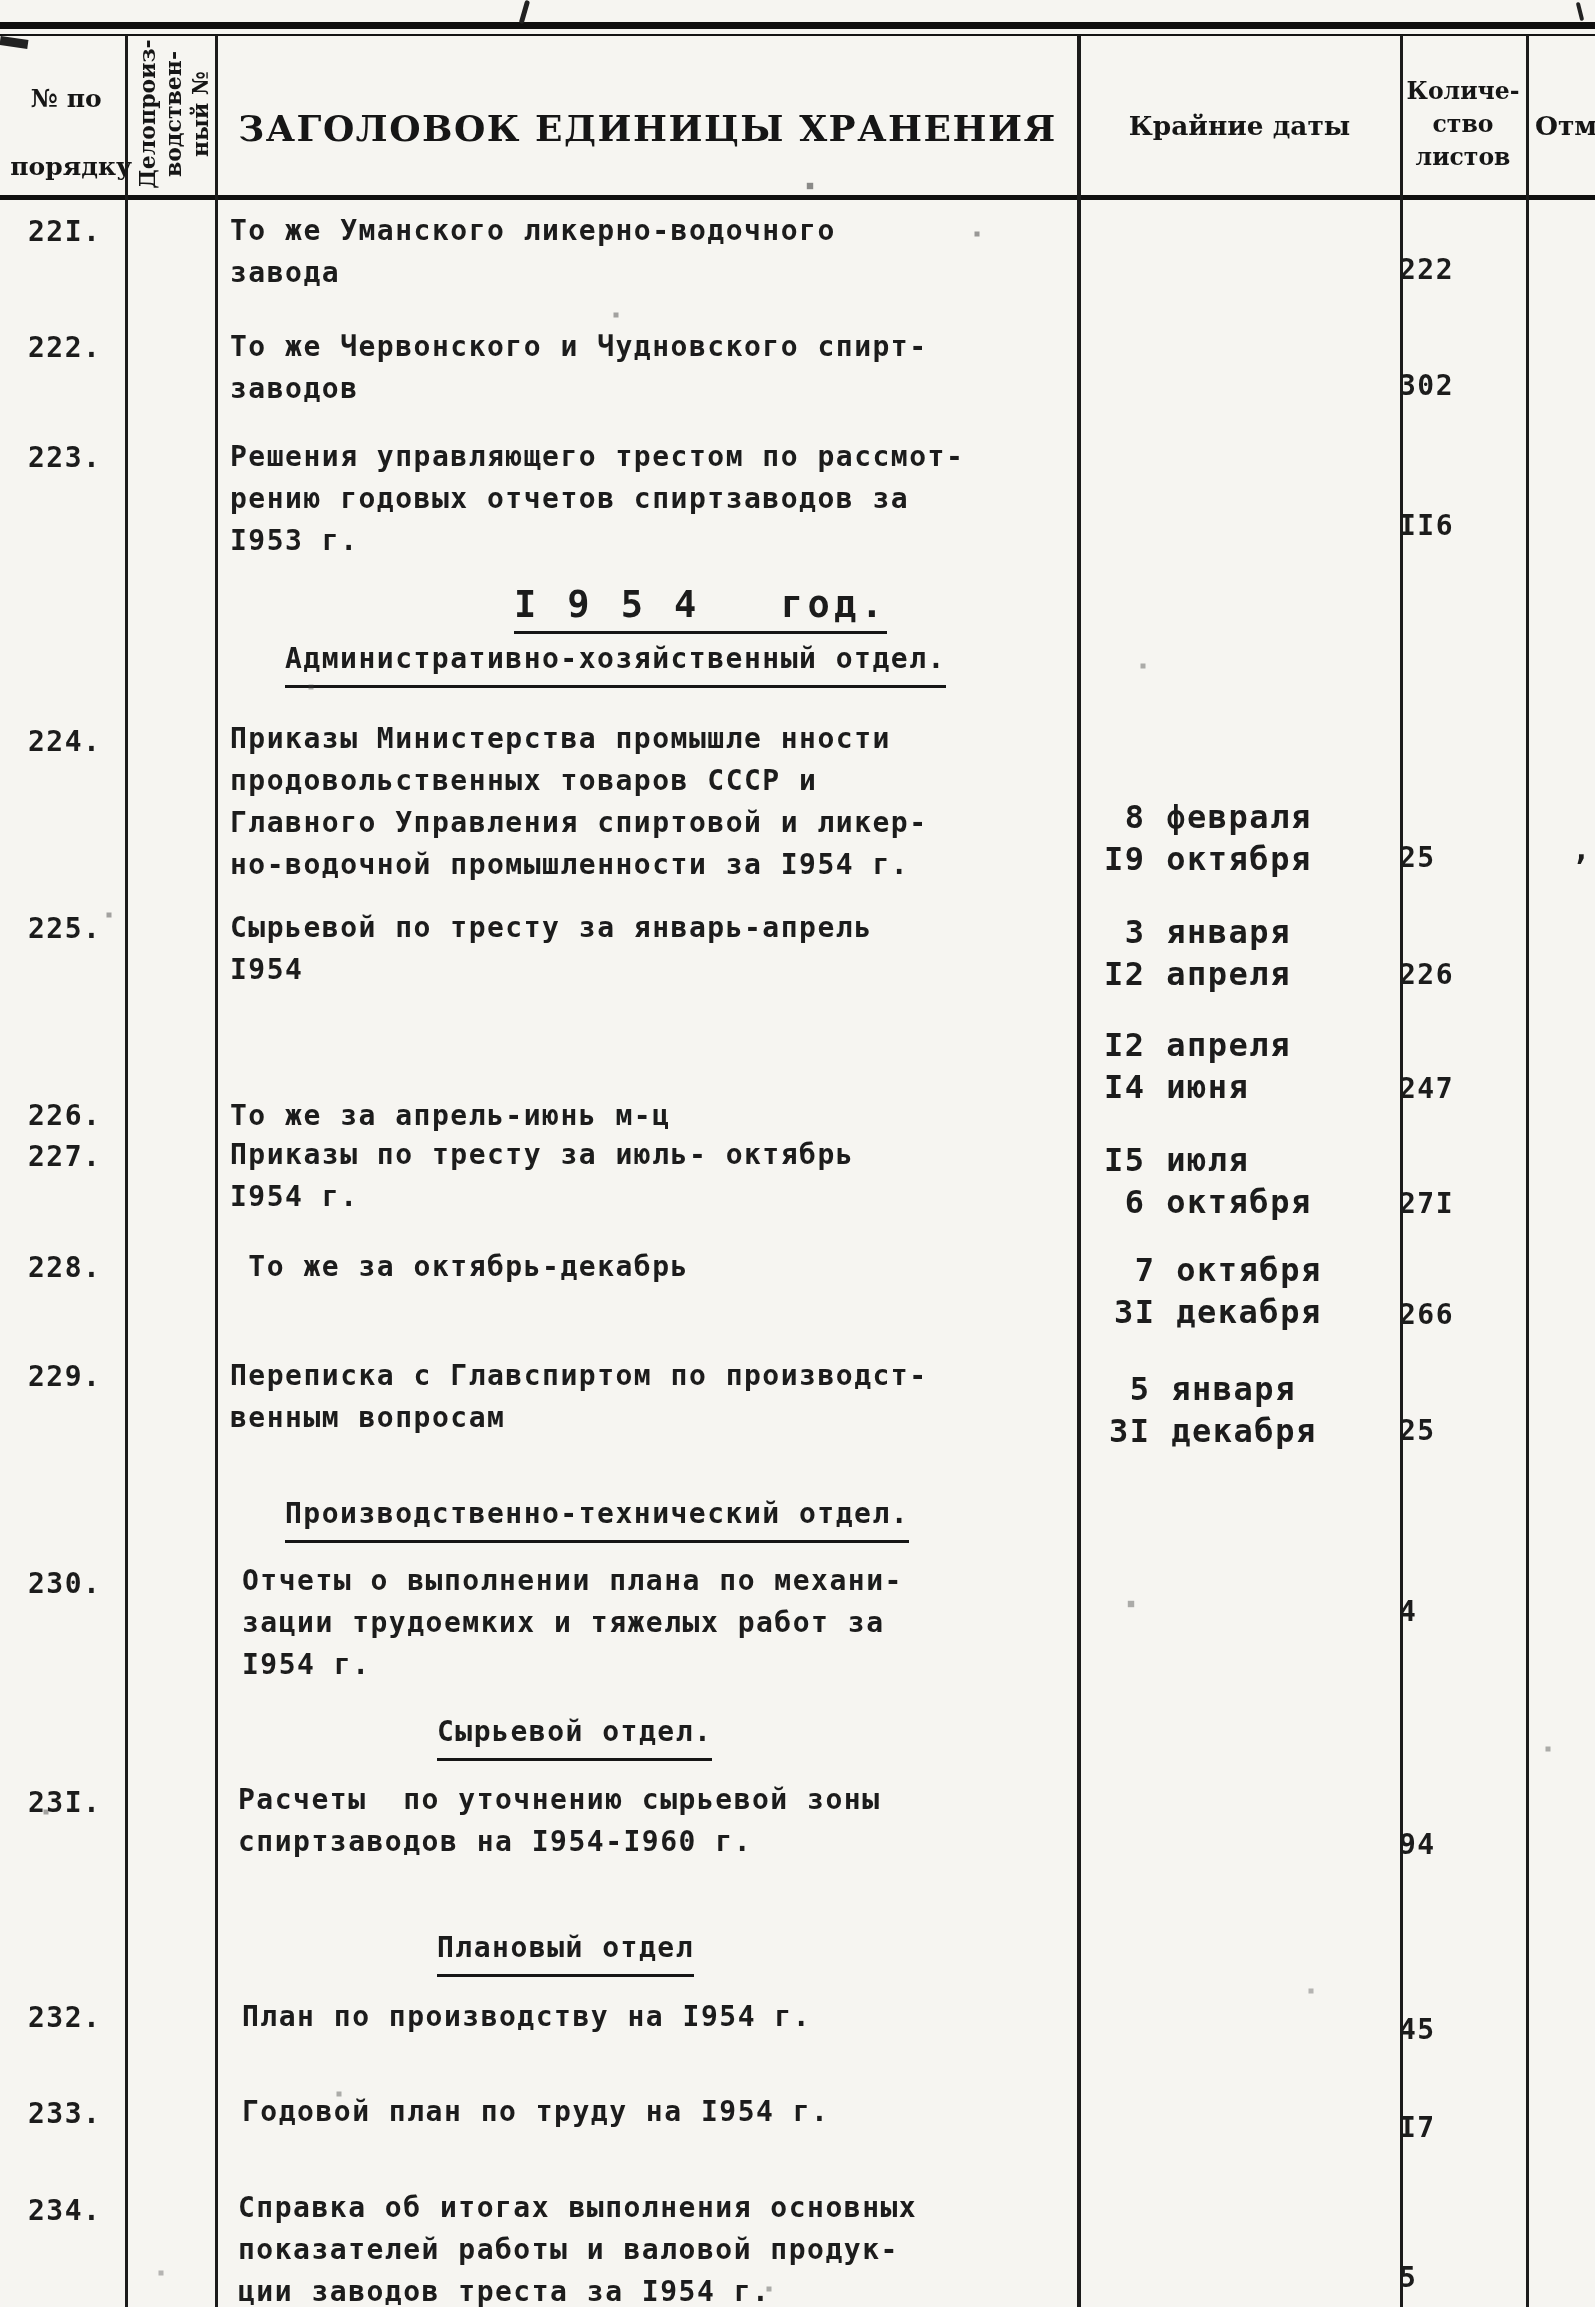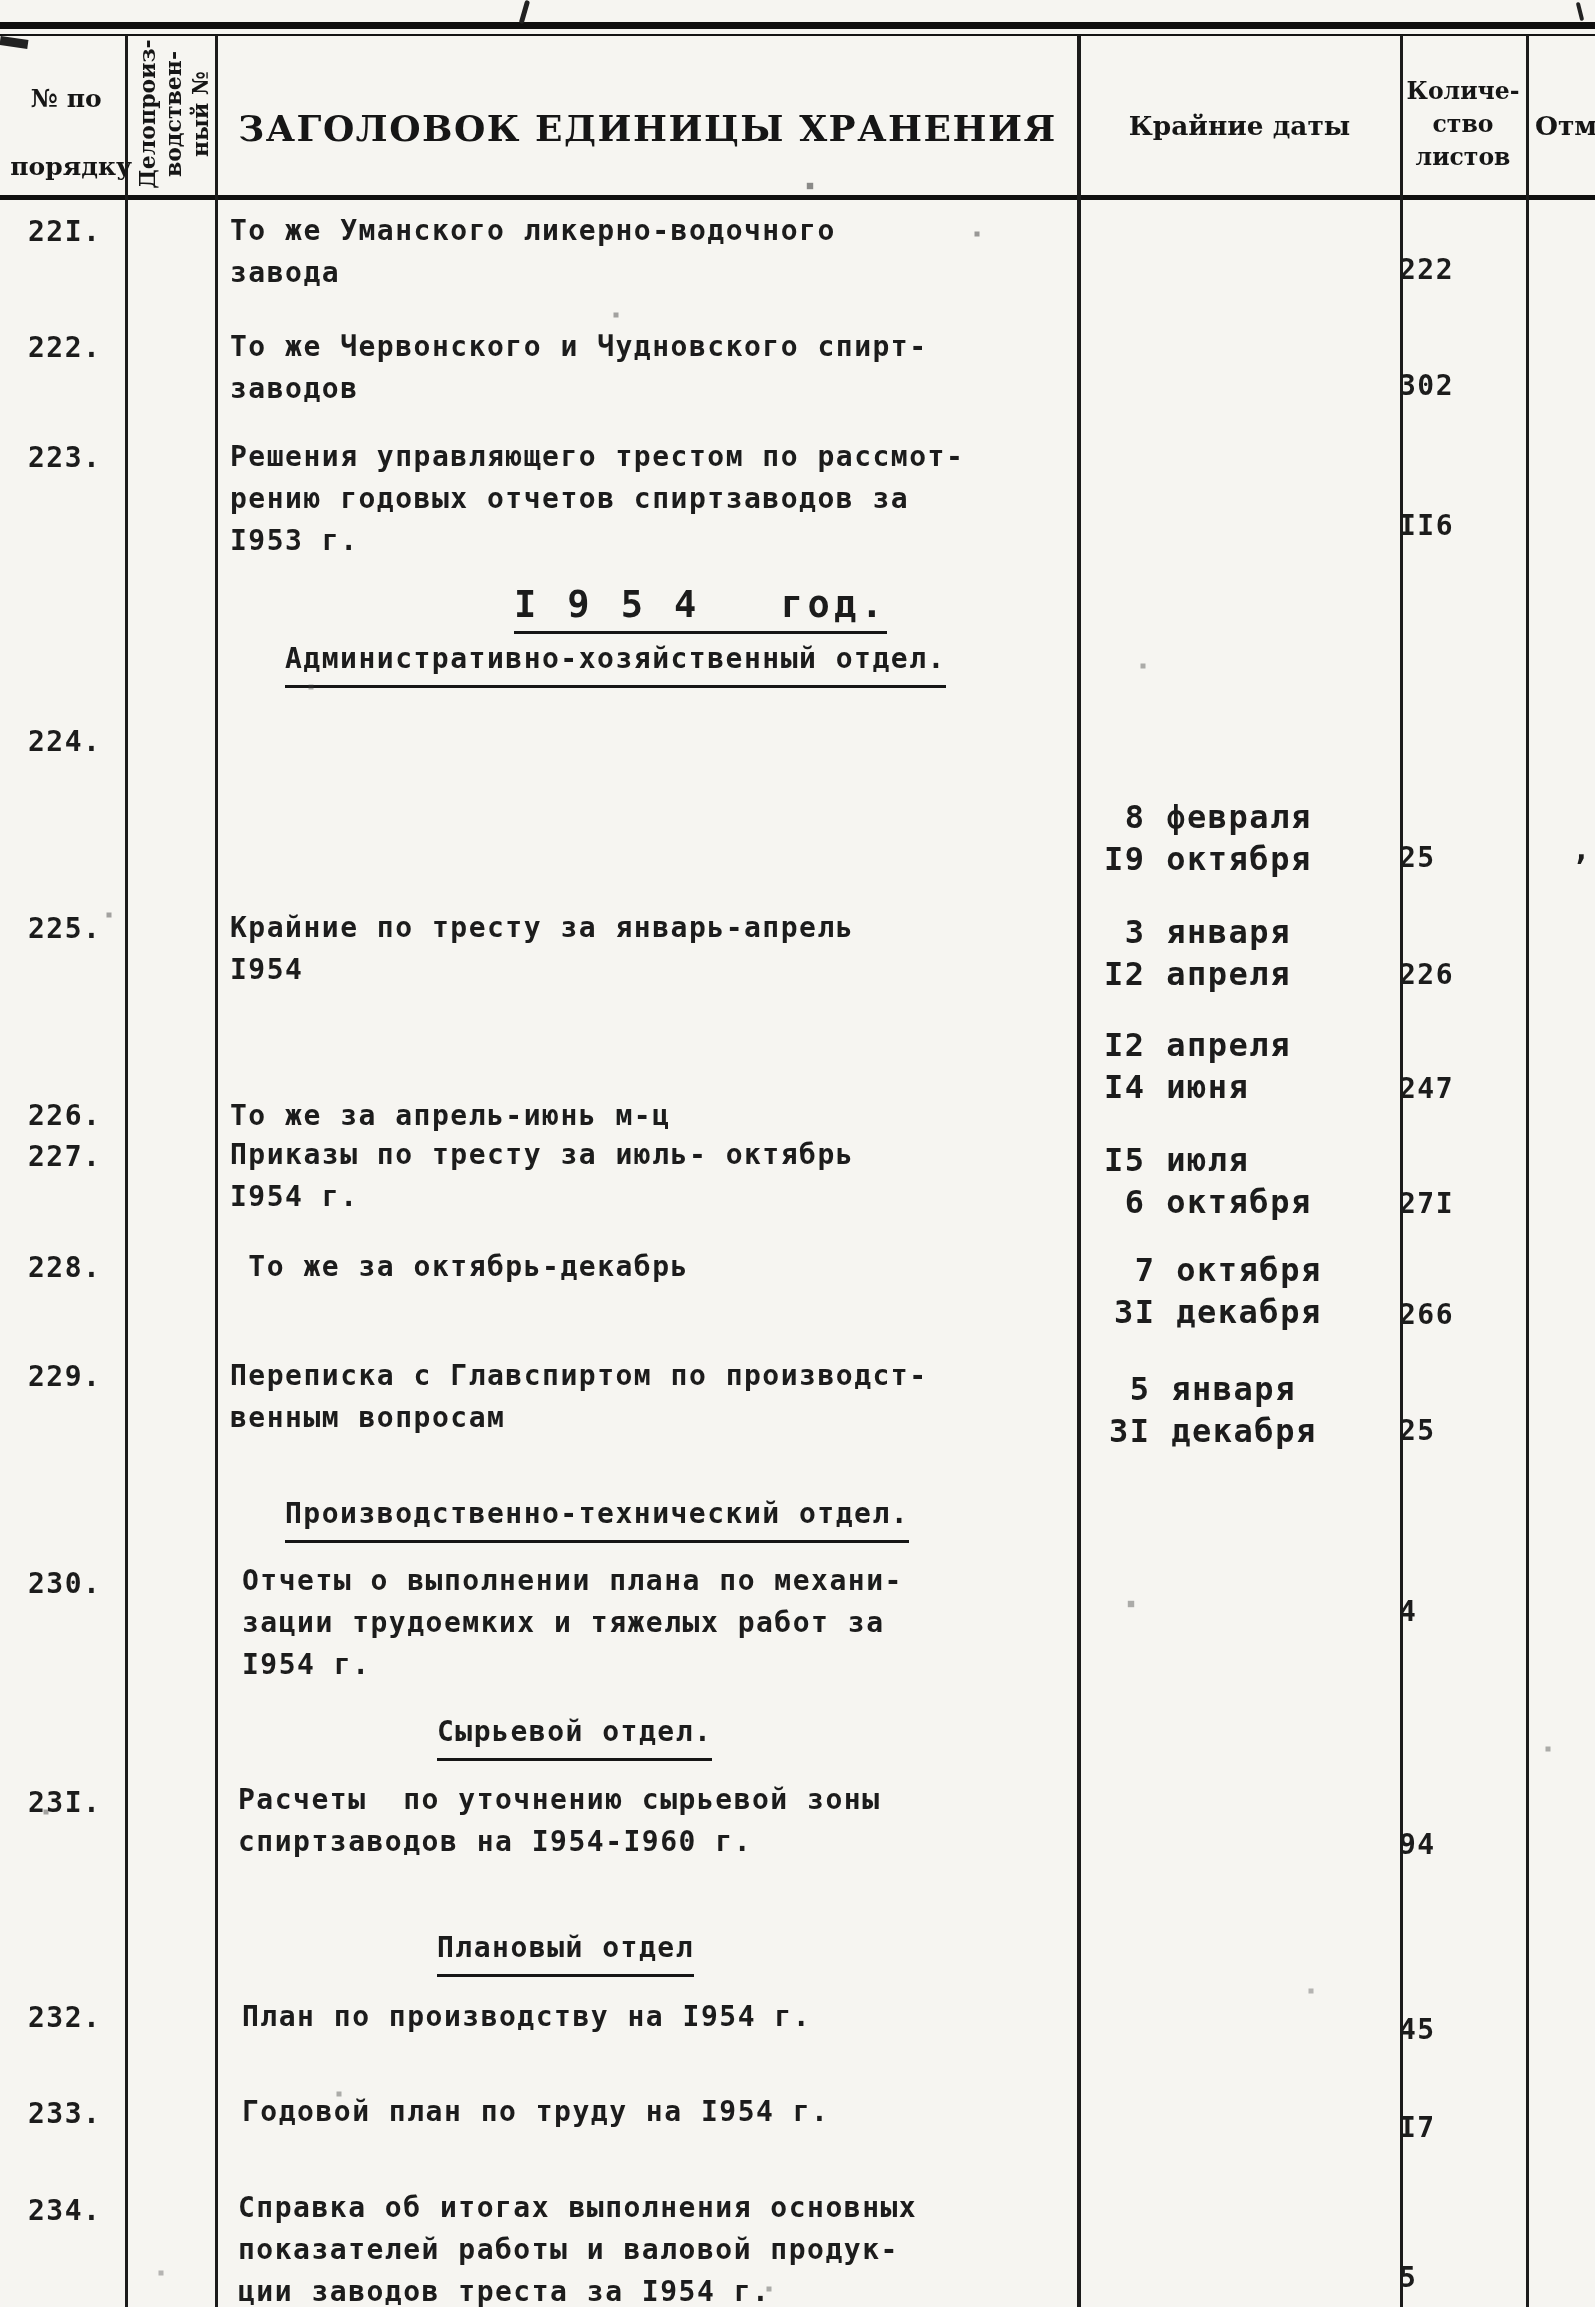--- a/index.html
+++ b/index.html
@@ -123,26 +123,30 @@
   <div class="tw num" style="top:437px">223.</div>
   <div class="tw title" style="top:436px">Решения управляющего трестом по рассмот-
 рению годовых отчетов спиртзаводов за
 I953 г.</div>
   <div class="tw count" style="top:505px">II6</div>
 
   <div class="tw section" style="left:514px;top:584px;font-size:37px;letter-spacing:4.4px">I 9 5 4   год.</div>
   <div class="tw section" style="left:285px;top:638px">Административно-хозяйственный отдел.</div>
 
   <div class="tw num" style="top:721px">224.</div>
+  <div class="tw title" style="top:718px">Приказы Министерства промышле нности
+продовольственных товаров СССР и
+Главного Управления спиртовой и ликер-
+но-водочной промышленности за I954 г.</div>
   <div class="tw dates" style="left:1104px;top:796px"> 8 февраля
 I9 октября</div>
   <div class="tw count" style="top:837px">25</div>
 
   <div class="tw num" style="top:908px">225.</div>
-  <div class="tw title" style="top:907px">Крайние по тресту за январь-апрель
+  <div class="tw title" style="top:907px">Сырьевой по тресту за январь-апрель
 I954</div>
   <div class="tw dates" style="left:1104px;top:911px"> 3 января
 I2 апреля</div>
   <div class="tw count" style="top:954px">226</div>
 
   <div class="tw num" style="top:1095px">226.</div>
   <div class="tw title" style="top:1095px">То же за апрель-июнь м-ц</div>
   <div class="tw dates" style="left:1104px;top:1024px">I2 апреля
 I4 июня</div>
   <div class="tw count" style="top:1068px">247</div>

